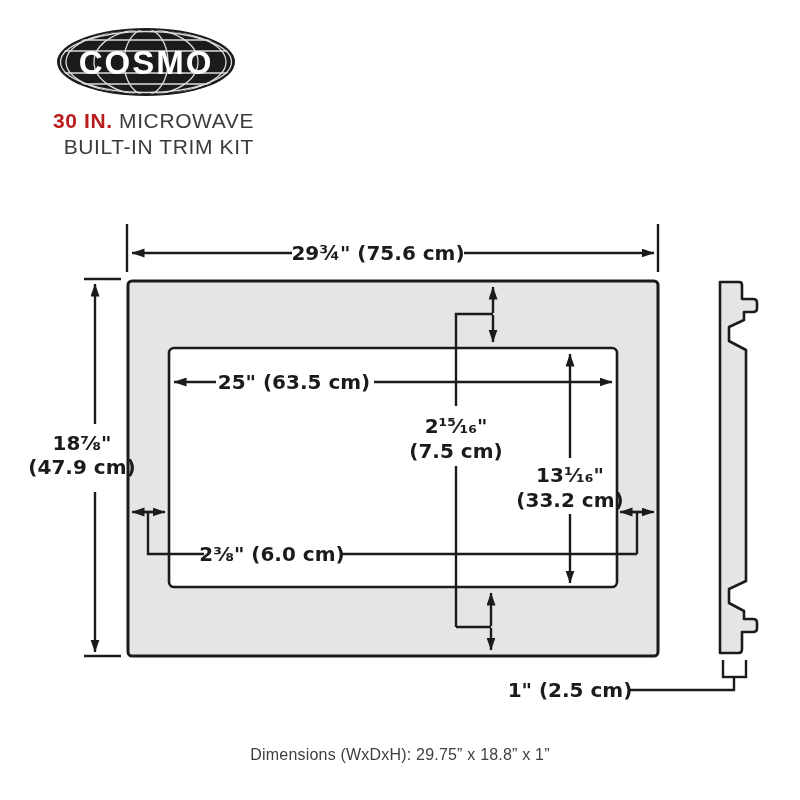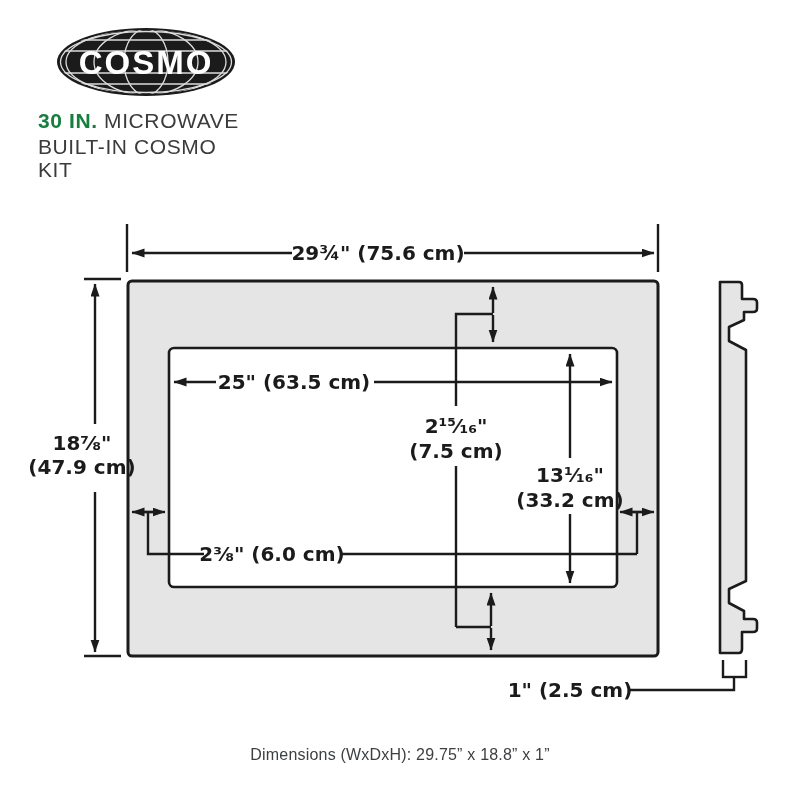--- a/index.html
+++ b/index.html
@@ -1,20 +1,20 @@
 <!DOCTYPE html>
 <html><head>
 <meta charset="utf-8">
 <style>
   html,body{margin:0;padding:0;width:800px;height:800px;background:#ffffff;overflow:hidden;position:relative;}
-  .brand{position:absolute;left:38px;top:18px;width:216px;text-align:left;font-family:"Liberation Sans",sans-serif;}
+  .brand{position:absolute;left:38px;top:18px;width:216px;text-align:right;font-family:"Liberation Sans",sans-serif;}
   .brand svg{display:block;margin:0 auto;}
   .model{font-size:25px;font-weight:700;letter-spacing:.5px;color:#28282a;margin-top:6px;line-height:1;}
   .tagline{font-size:21px;letter-spacing:.6px;color:#3b3b3e;line-height:1.1;margin-top:3px;}
-  .tagline .tb{font-weight:800;color:#15803d;}
+  .tagline .tb{font-weight:800;color:#b91c1c;}
   .logo-text{font-family:"Liberation Sans",sans-serif;font-weight:700;font-size:33px;letter-spacing:2px;fill:#ffffff;text-anchor:middle;}
   .diagram{position:absolute;left:0;top:0;}
   .dimtext text{font-family:"DejaVu Sans",sans-serif;font-weight:700;font-size:20px;fill:#1b1b1b;text-anchor:middle;}
   .caption{position:absolute;top:746px;left:0;width:800px;text-align:center;font-family:"Liberation Sans",sans-serif;font-size:16px;letter-spacing:.2px;color:#3d4043;}
 </style>
 </head>
 <body>
 
 <div class="brand">
   <svg width="212" height="88" viewBox="0 0 212 88">
@@ -30,21 +30,21 @@
       <line x1="19" y1="55" x2="193" y2="55"></line>
       <line x1="19" y1="66" x2="193" y2="66"></line>
       <ellipse cx="106" cy="44" rx="22" ry="33"></ellipse>
       <ellipse cx="106" cy="44" rx="52" ry="33"></ellipse>
       <ellipse cx="106" cy="44" rx="80" ry="33"></ellipse>
       <ellipse cx="106" cy="44" rx="85.5" ry="30.5"></ellipse>
     </g>
     <text x="106" y="56" class="logo-text">COSMO</text>
   </svg>
   <div class="tagline"><span class="tb">30 IN.</span> <span>MICROWAVE</span></div>
-  <div class="tagline">BUILT-IN COSMO KIT</div>
+  <div class="tagline">BUILT-IN TRIM KIT</div>
 </div>
 
 <svg class="diagram" width="800" height="800" viewBox="0 0 800 800">
   <defs>
     <marker id="ah" markerUnits="userSpaceOnUse" markerWidth="14" markerHeight="10" refX="12.5" refY="4.5" orient="auto">
       <path d="M0,0 L13,4.5 L0,9 Z" fill="#1b1b1b"></path>
     </marker>
   </defs>
 
   <g stroke="#1b1b1b" fill="none" stroke-width="2.4">

